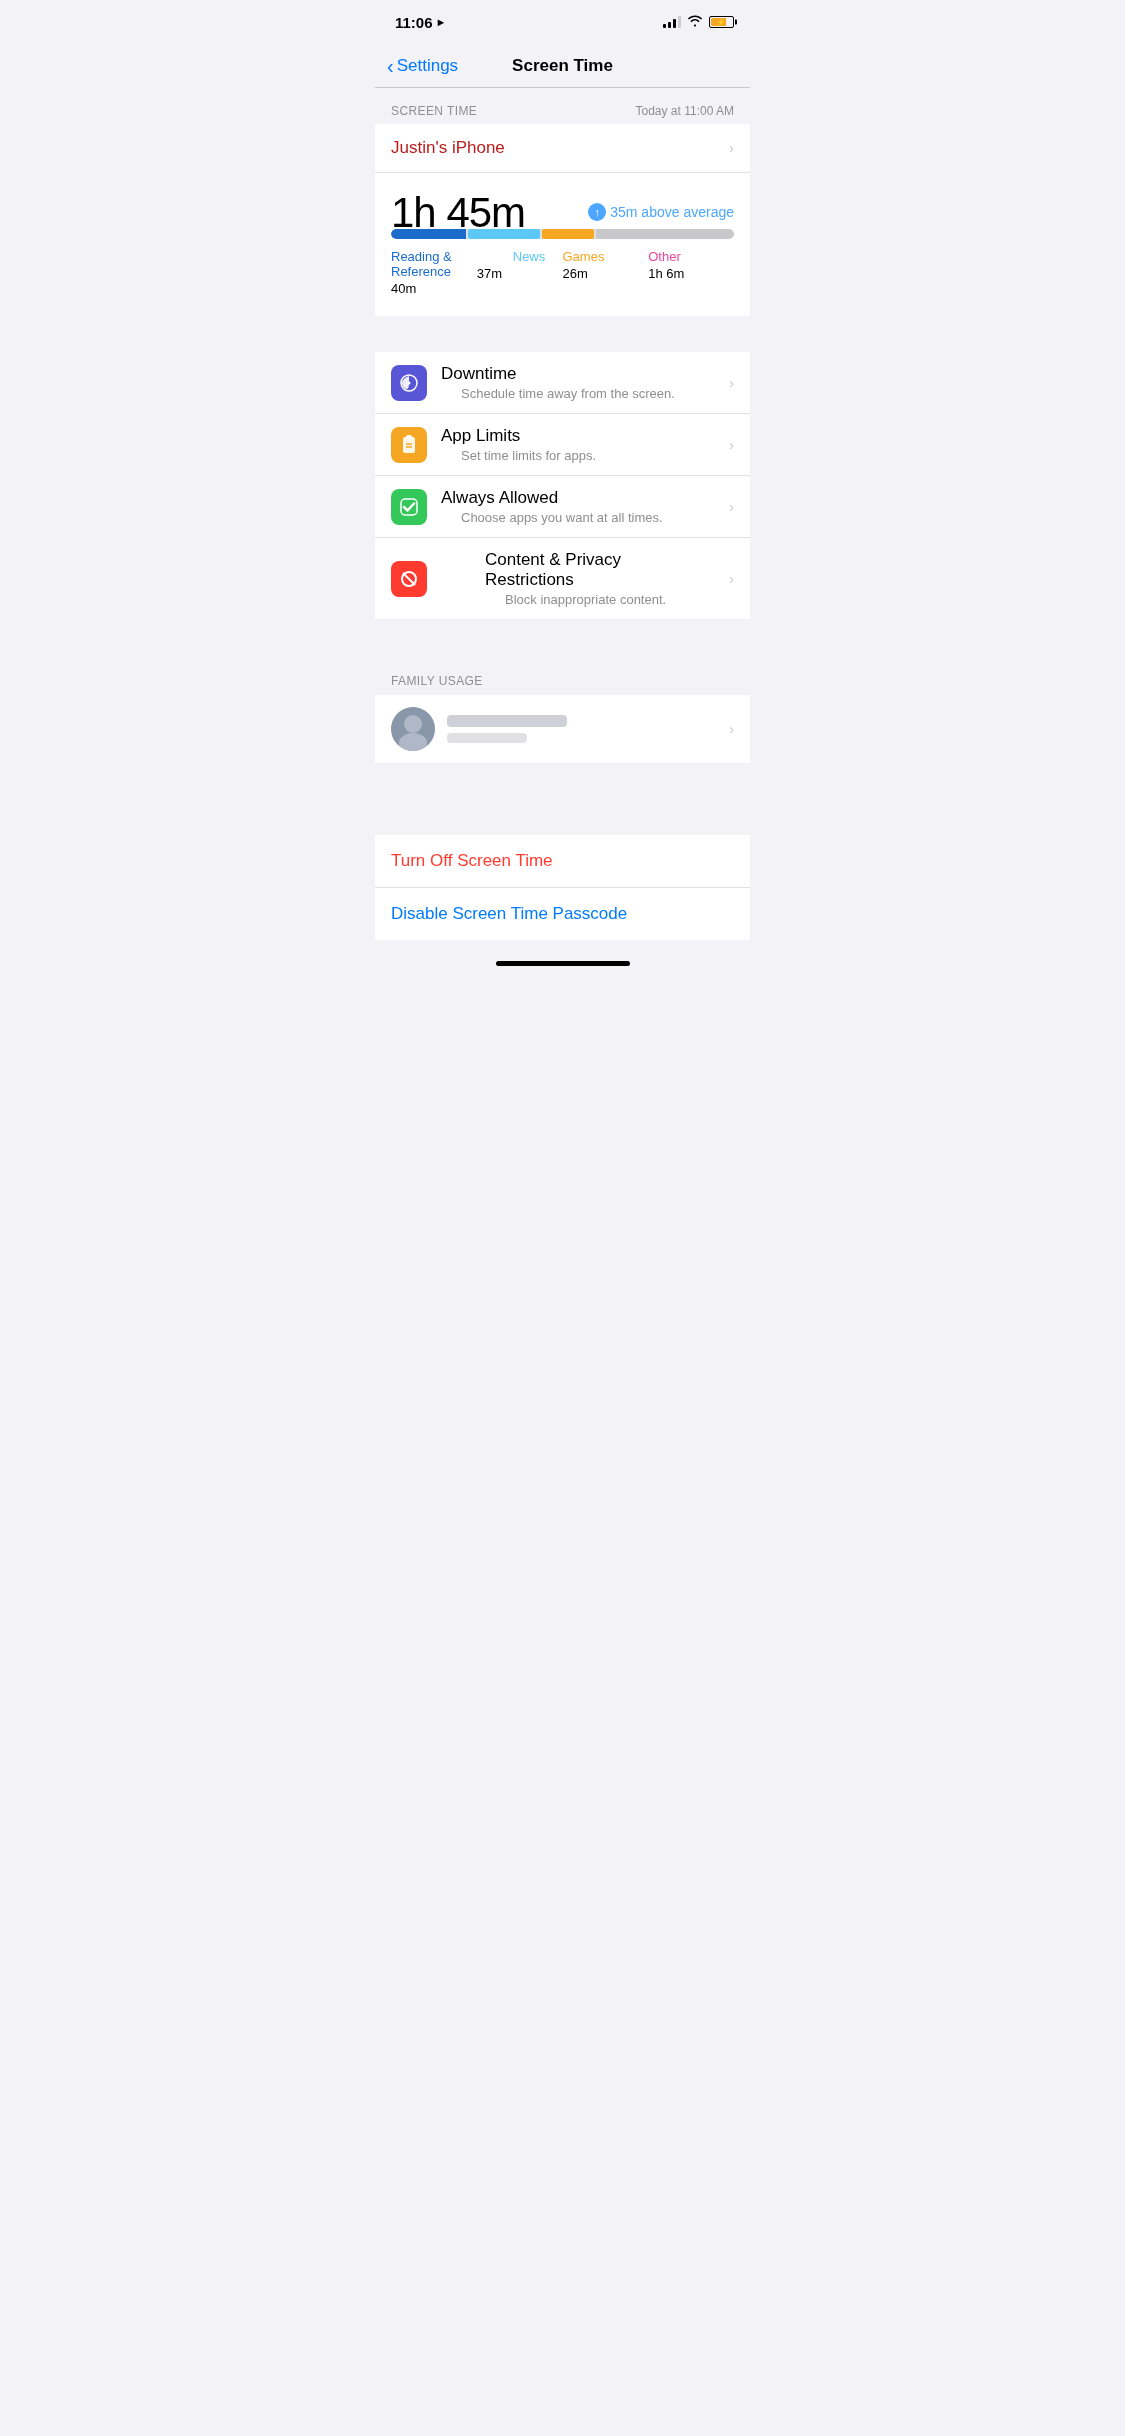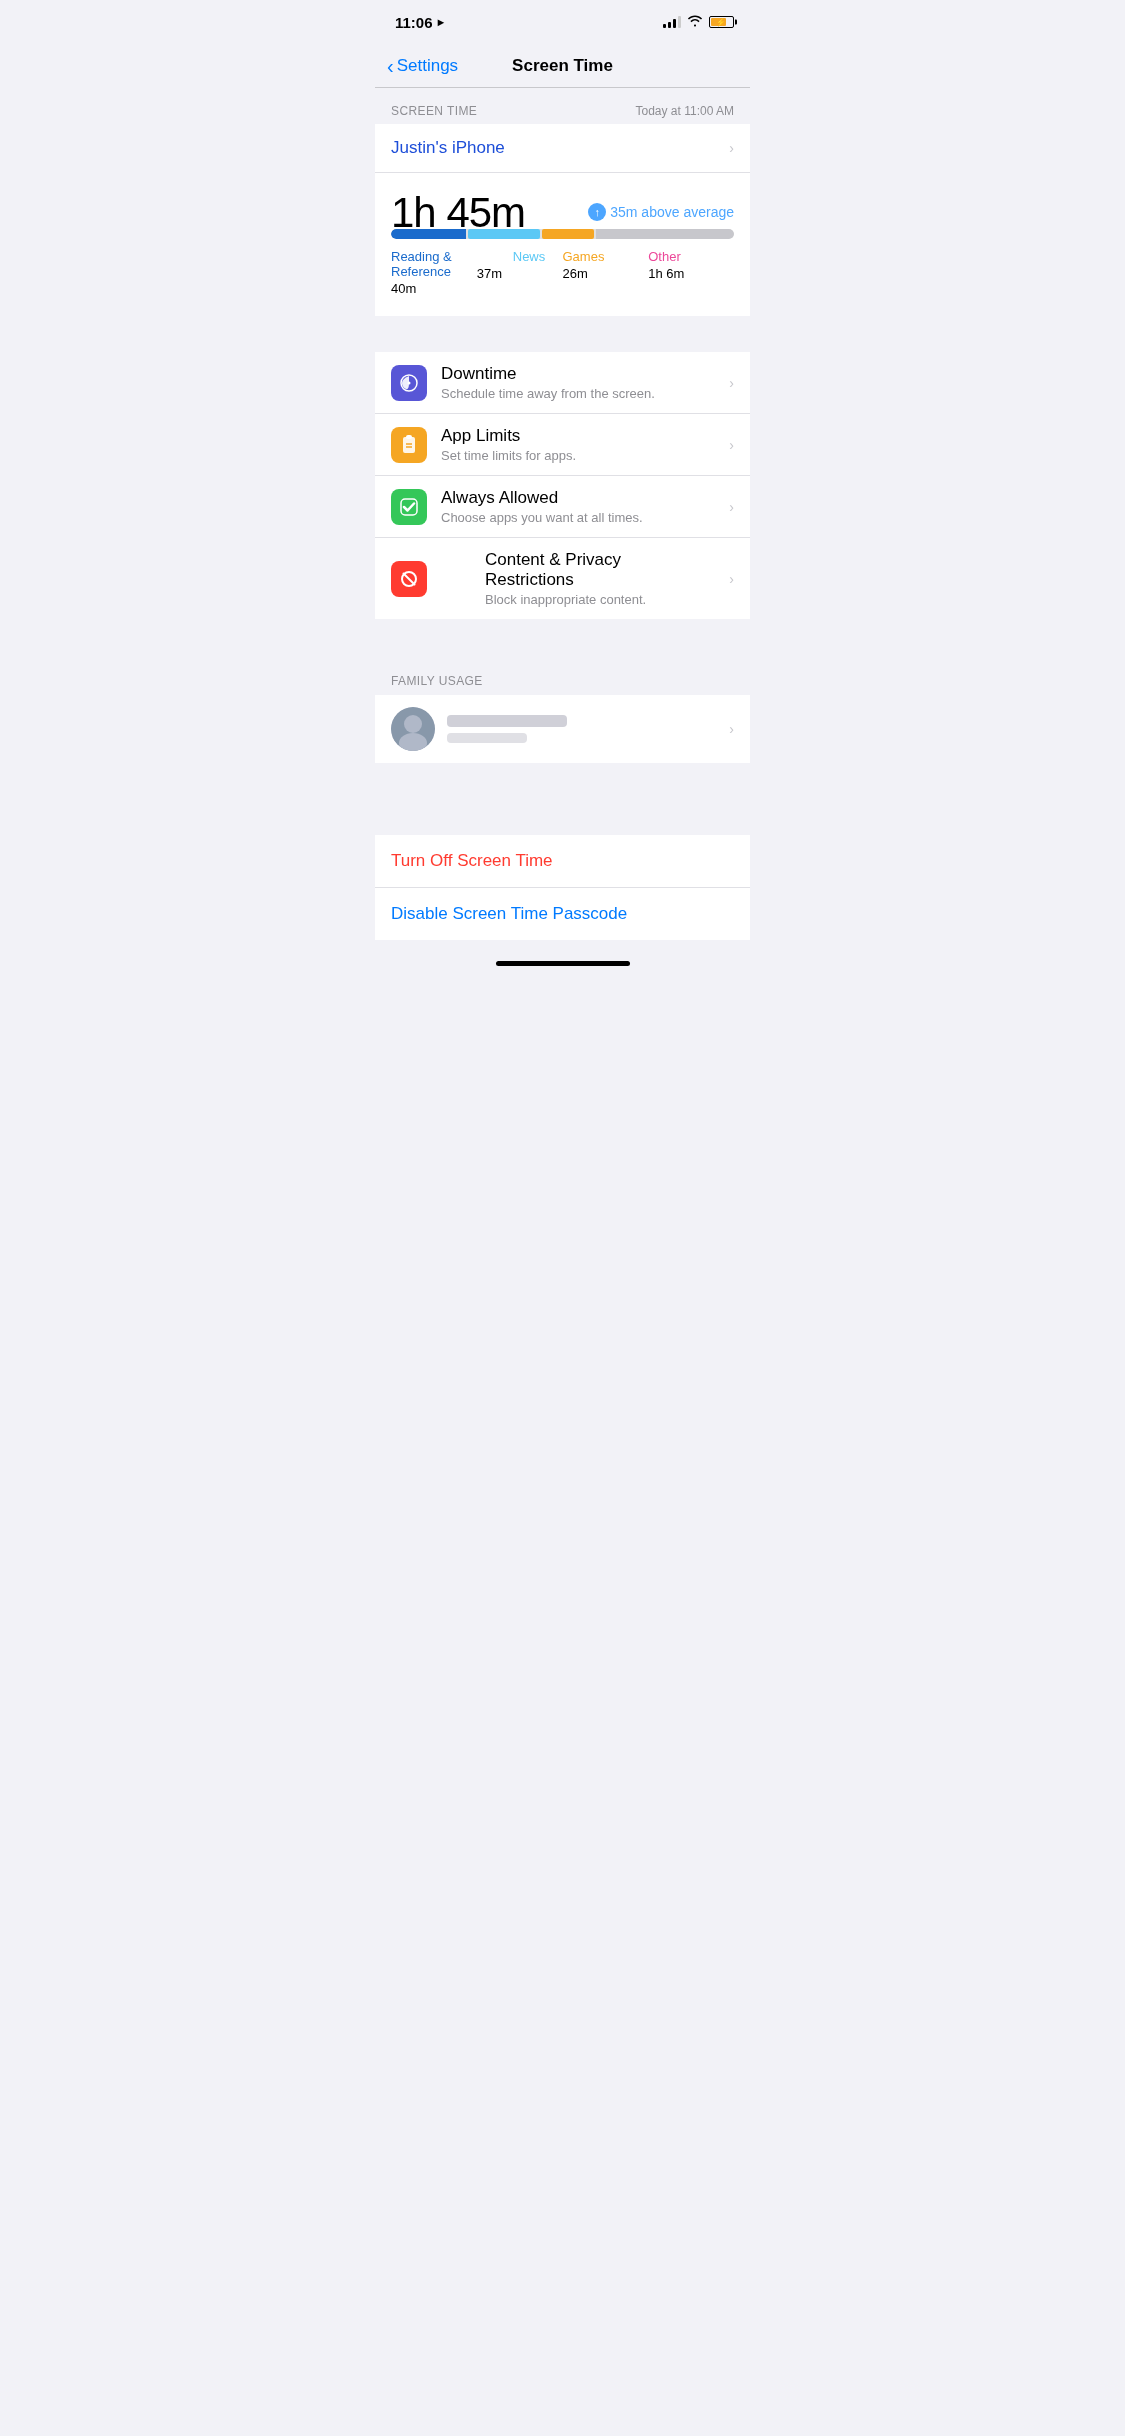--- a/index.html
+++ b/index.html
@@ -153,21 +153,21 @@
     .device-row {
       background: #fff;
       padding: 14px 16px;
       display: flex;
       align-items: center;
       justify-content: space-between;
       border-bottom: 0.5px solid #e0e0e5;
     }
     .device-name {
       font-size: 17px;
-      color: #1d4ed8;
+      color: #b91c1c;
     }
     .chevron-right {
       color: #c7c7cc;
       font-size: 14px;
     }
 
     
     .usage-card {
       background: #fff;
       padding: 16px 16px 20px 16px;
@@ -274,20 +274,21 @@
       flex: 1;
     }
     .settings-title {
       font-size: 17px;
       color: #000;
       margin-bottom: 2px;
     }
     .settings-subtitle {
       font-size: 13px;
       color: #8e8e93;
+      margin-left: 20px;
     }
 
     
     .family-section-header {
       background: #f2f2f7;
       padding: 16px 16px 6px 16px;
     }
     .family-label {
       font-size: 12px;
       font-weight: 400;

